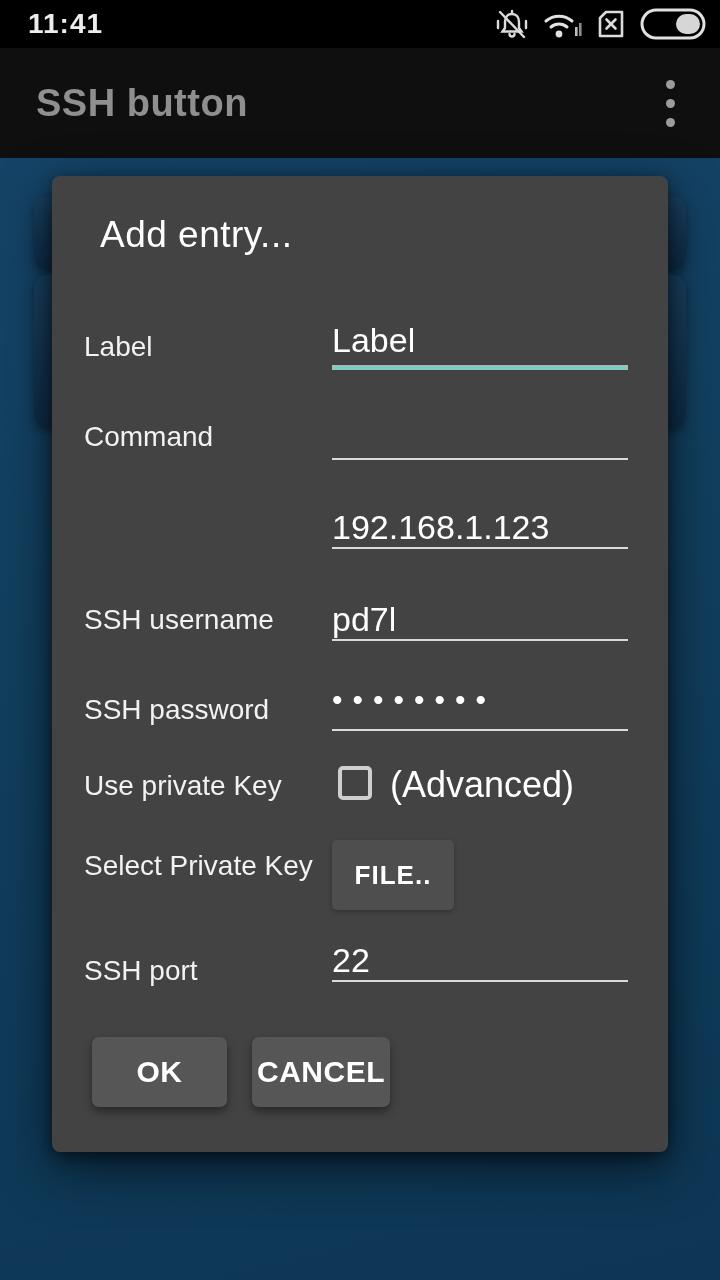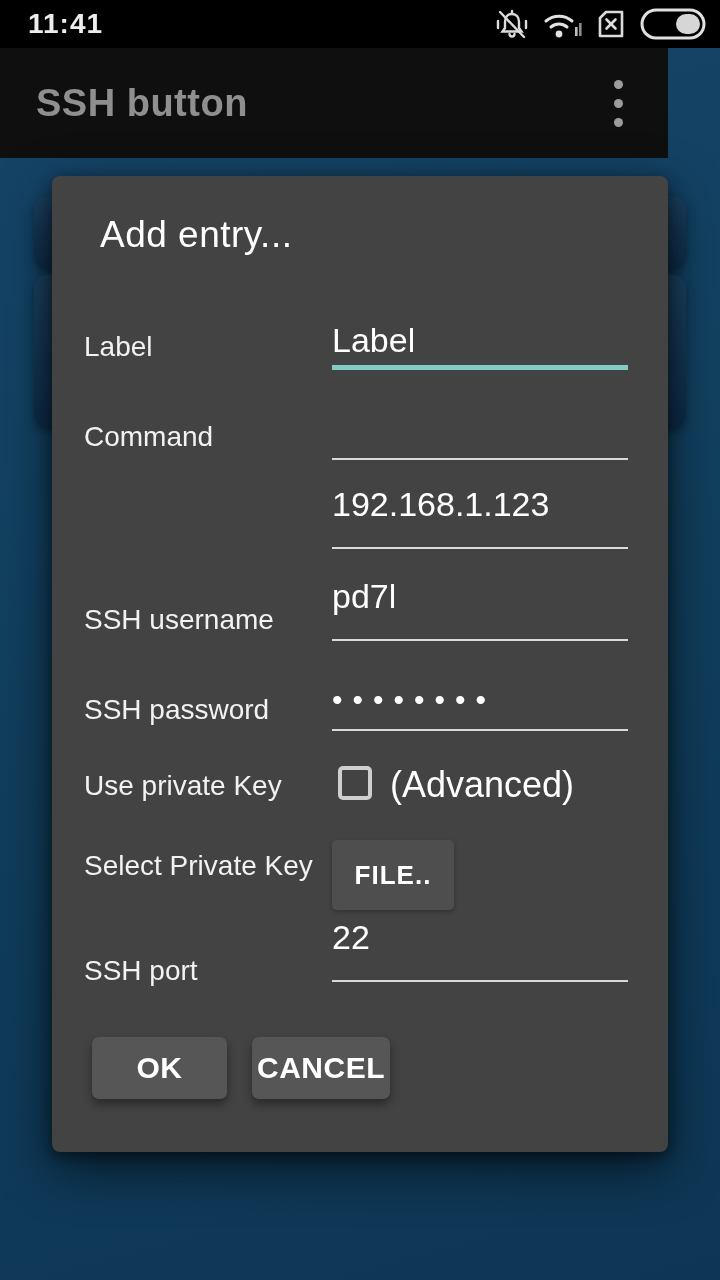--- a/index.html
+++ b/index.html
@@ -13,21 +13,21 @@
     background:linear-gradient(165deg,#16456a 0%,#113f5e 45%,#0d3654 100%); }
 
   
   .status-bar { position:absolute; left:0; top:0; width:720px; height:48px;
     background:#000; display:flex; align-items:center; }
   .status-time { color:#ededed; font-size:28px; font-weight:700; margin-left:28px; letter-spacing:1px; }
   .status-icons { margin-left:auto; margin-right:14px; display:flex; align-items:center; gap:12px; }
   .status-icons svg { display:block; }
 
   
-  .app-bar { position:absolute; left:0; top:48px; width:668px; height:110px;
+  .app-bar { position:absolute; left:0; top:48px; width:720px; height:110px;
     background:#0f0f0f; display:flex; align-items:center;justify-content:space-between; }
   .app-title { color:#8f8f8f; font-size:38px; font-weight:700; margin-left:36px; letter-spacing:.5px; }
   .overflow-btn { margin-left:auto; margin-right:26px; width:48px; height:70px;
     display:flex; flex-direction:column; align-items:center; justify-content:center; gap:10px; }
   .overflow-btn i { width:9px; height:9px; border-radius:50%; background:#9c9c9c; }
 
   
   .ghost-btn { position:absolute; left:34px; width:652px; border-radius:14px;
     background:linear-gradient(180deg,#1a4161 0%,#0e2c48 100%);
     box-shadow:0 3px 8px rgba(0,0,0,.35); }
@@ -36,36 +36,36 @@
 
   
   .dialog { position:absolute; left:52px; top:176px; width:616px; height:976px;
     background:#434343; border-radius:8px;
     box-shadow:0 16px 50px rgba(0,0,0,.6), 0 4px 14px rgba(0,0,0,.45); }
   .dialog-title { position:absolute; left:48px; top:38px; color:#fff;
     font-size:37px; font-weight:400; letter-spacing:.5px; }
 
   .f-label { position:absolute; left:32px; color:#f2f2f2; font-size:28px; line-height:40px; }
   .f-field { position:absolute; left:280px; width:296px; height:58px;
-    display:flex; align-items:flex-end; padding-bottom:23px;
+    display:flex; align-items:flex-end; padding-bottom:0;
     color:#fff; font-size:34px; }
   .f-field.underline  { border-bottom:2px solid #dadada; }
   .f-field.underline-accent { border-bottom:5px solid #80CBC4; padding-bottom:5px; }
   .f-field.password { font-size:30px; letter-spacing:10px; padding-bottom:12px; }
 
   .checkbox { position:absolute; left:286px; top:590px; width:34px; height:34px;
     border:4px solid #cfcfcf; border-radius:5px; background:transparent; }
   .advanced-hint { position:absolute; left:338px; top:590px; color:#fff; font-size:36px; line-height:38px; }
 
   .file-btn { position:absolute; left:280px; top:664px; width:122px; height:70px;
     background:#4e4e4e; border-radius:5px; color:#fff; font-size:26px; font-weight:600;
     letter-spacing:1px; display:flex; align-items:center; justify-content:center;
     box-shadow:0 2px 5px rgba(0,0,0,.25); }
 
-  .dlg-btn { position:absolute; top:861px; height:62px; background:#565656; border-radius:7px;
+  .dlg-btn { position:absolute; top:861px; height:70px; background:#565656; border-radius:7px;
     color:#fff; font-size:30px; font-weight:700; letter-spacing:.5px;
     display:flex; align-items:center; justify-content:center;
     box-shadow:0 5px 10px rgba(0,0,0,.4); }
   .dlg-btn.ok { left:40px; width:135px; }
   .dlg-btn.cancel { left:200px; width:138px; }
 </style>
 </head>
 <body>
 
 <div id="screen">

